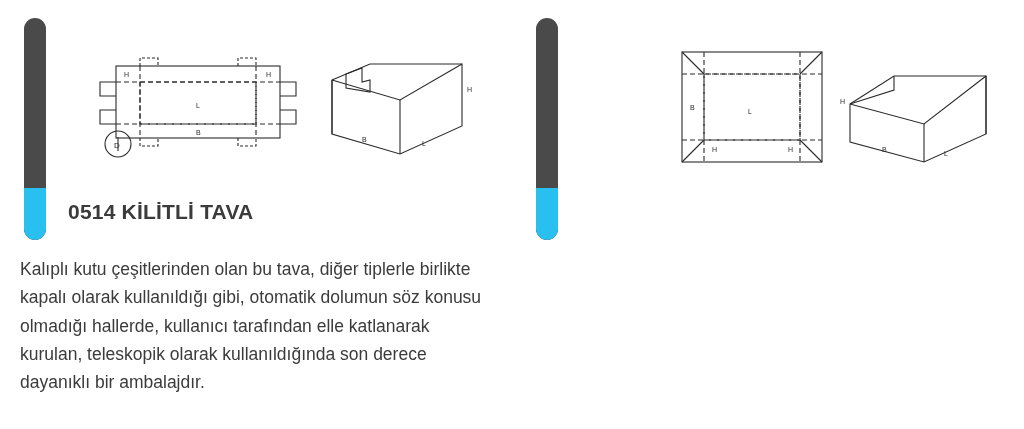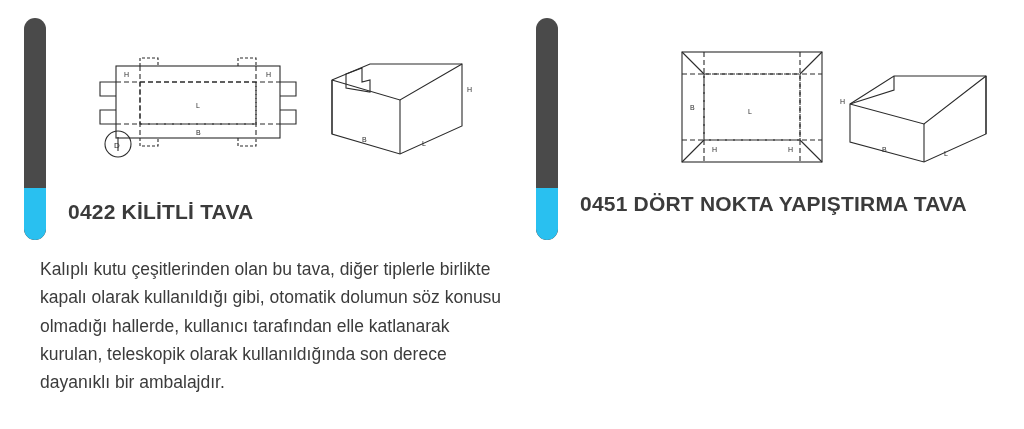--- a/index.html
+++ b/index.html
@@ -65,21 +65,21 @@
     font-weight: bold;
     color: #3b3b3b;
     letter-spacing: 0.2px;
     line-height: 1.32;
   }
   .title-left { top: 198px; }
   .title-right { top: 190px; }
 
   .body-text {
     position: absolute;
-    left: 40px;
+    left: 20px;
     width: 470px;
     font-size: 17.5px;
     color: #3b3b3b;
     line-height: 1.62;
   }
   .body-left { top: 255px; }
   .body-right { top: 255px; width: 470px; }
 </style>
 </head>
 <body>
@@ -132,21 +132,21 @@
           <text x="196" y="47">H</text>
           <text x="126" y="105">B</text>
           <text x="44" y="118" font-size="8">D</text>
           <text x="397" y="62">H</text>
           <text x="352" y="116">L</text>
           <text x="292" y="112">B</text>
         </g>
       </svg>
     </div>
 
-    <div class="title title-left">0422 KİLİTLİ TAVA</div>
+    <div class="title title-left">0514 KİLİTLİ TAVA</div>
     <div class="body-text body-left">Kalıplı kutu çeşitlerinden olan bu tava, diğer tiplerle birlikte kapalı olarak kullanıldığı gibi, otomatik dolumun söz konusu olmadığı hallerde, kullanıcı tarafından elle katlanarak kurulan, teleskopik olarak kullanıldığında son derece dayanıklı bir ambalajdır.</div>
   </div>
 
   <div class="card card-right">
 
     <div class="bar">
       <div class="bar-accent"></div>
     </div>
 
     <div class="figure">
@@ -178,16 +178,15 @@
           <text x="166" y="84">L</text>
           <text x="130" y="122">H</text>
           <text x="206" y="122">H</text>
           <text x="258" y="74">H</text>
           <text x="362" y="126">L</text>
           <text x="300" y="122">B</text>
         </g>
       </svg>
     </div>
 
-    <div class="title title-right">0451 DÖRT NOKTA YAPIŞTIRMA TAVA</div>
   </div>
 
 </div>
 
 </body></html>

